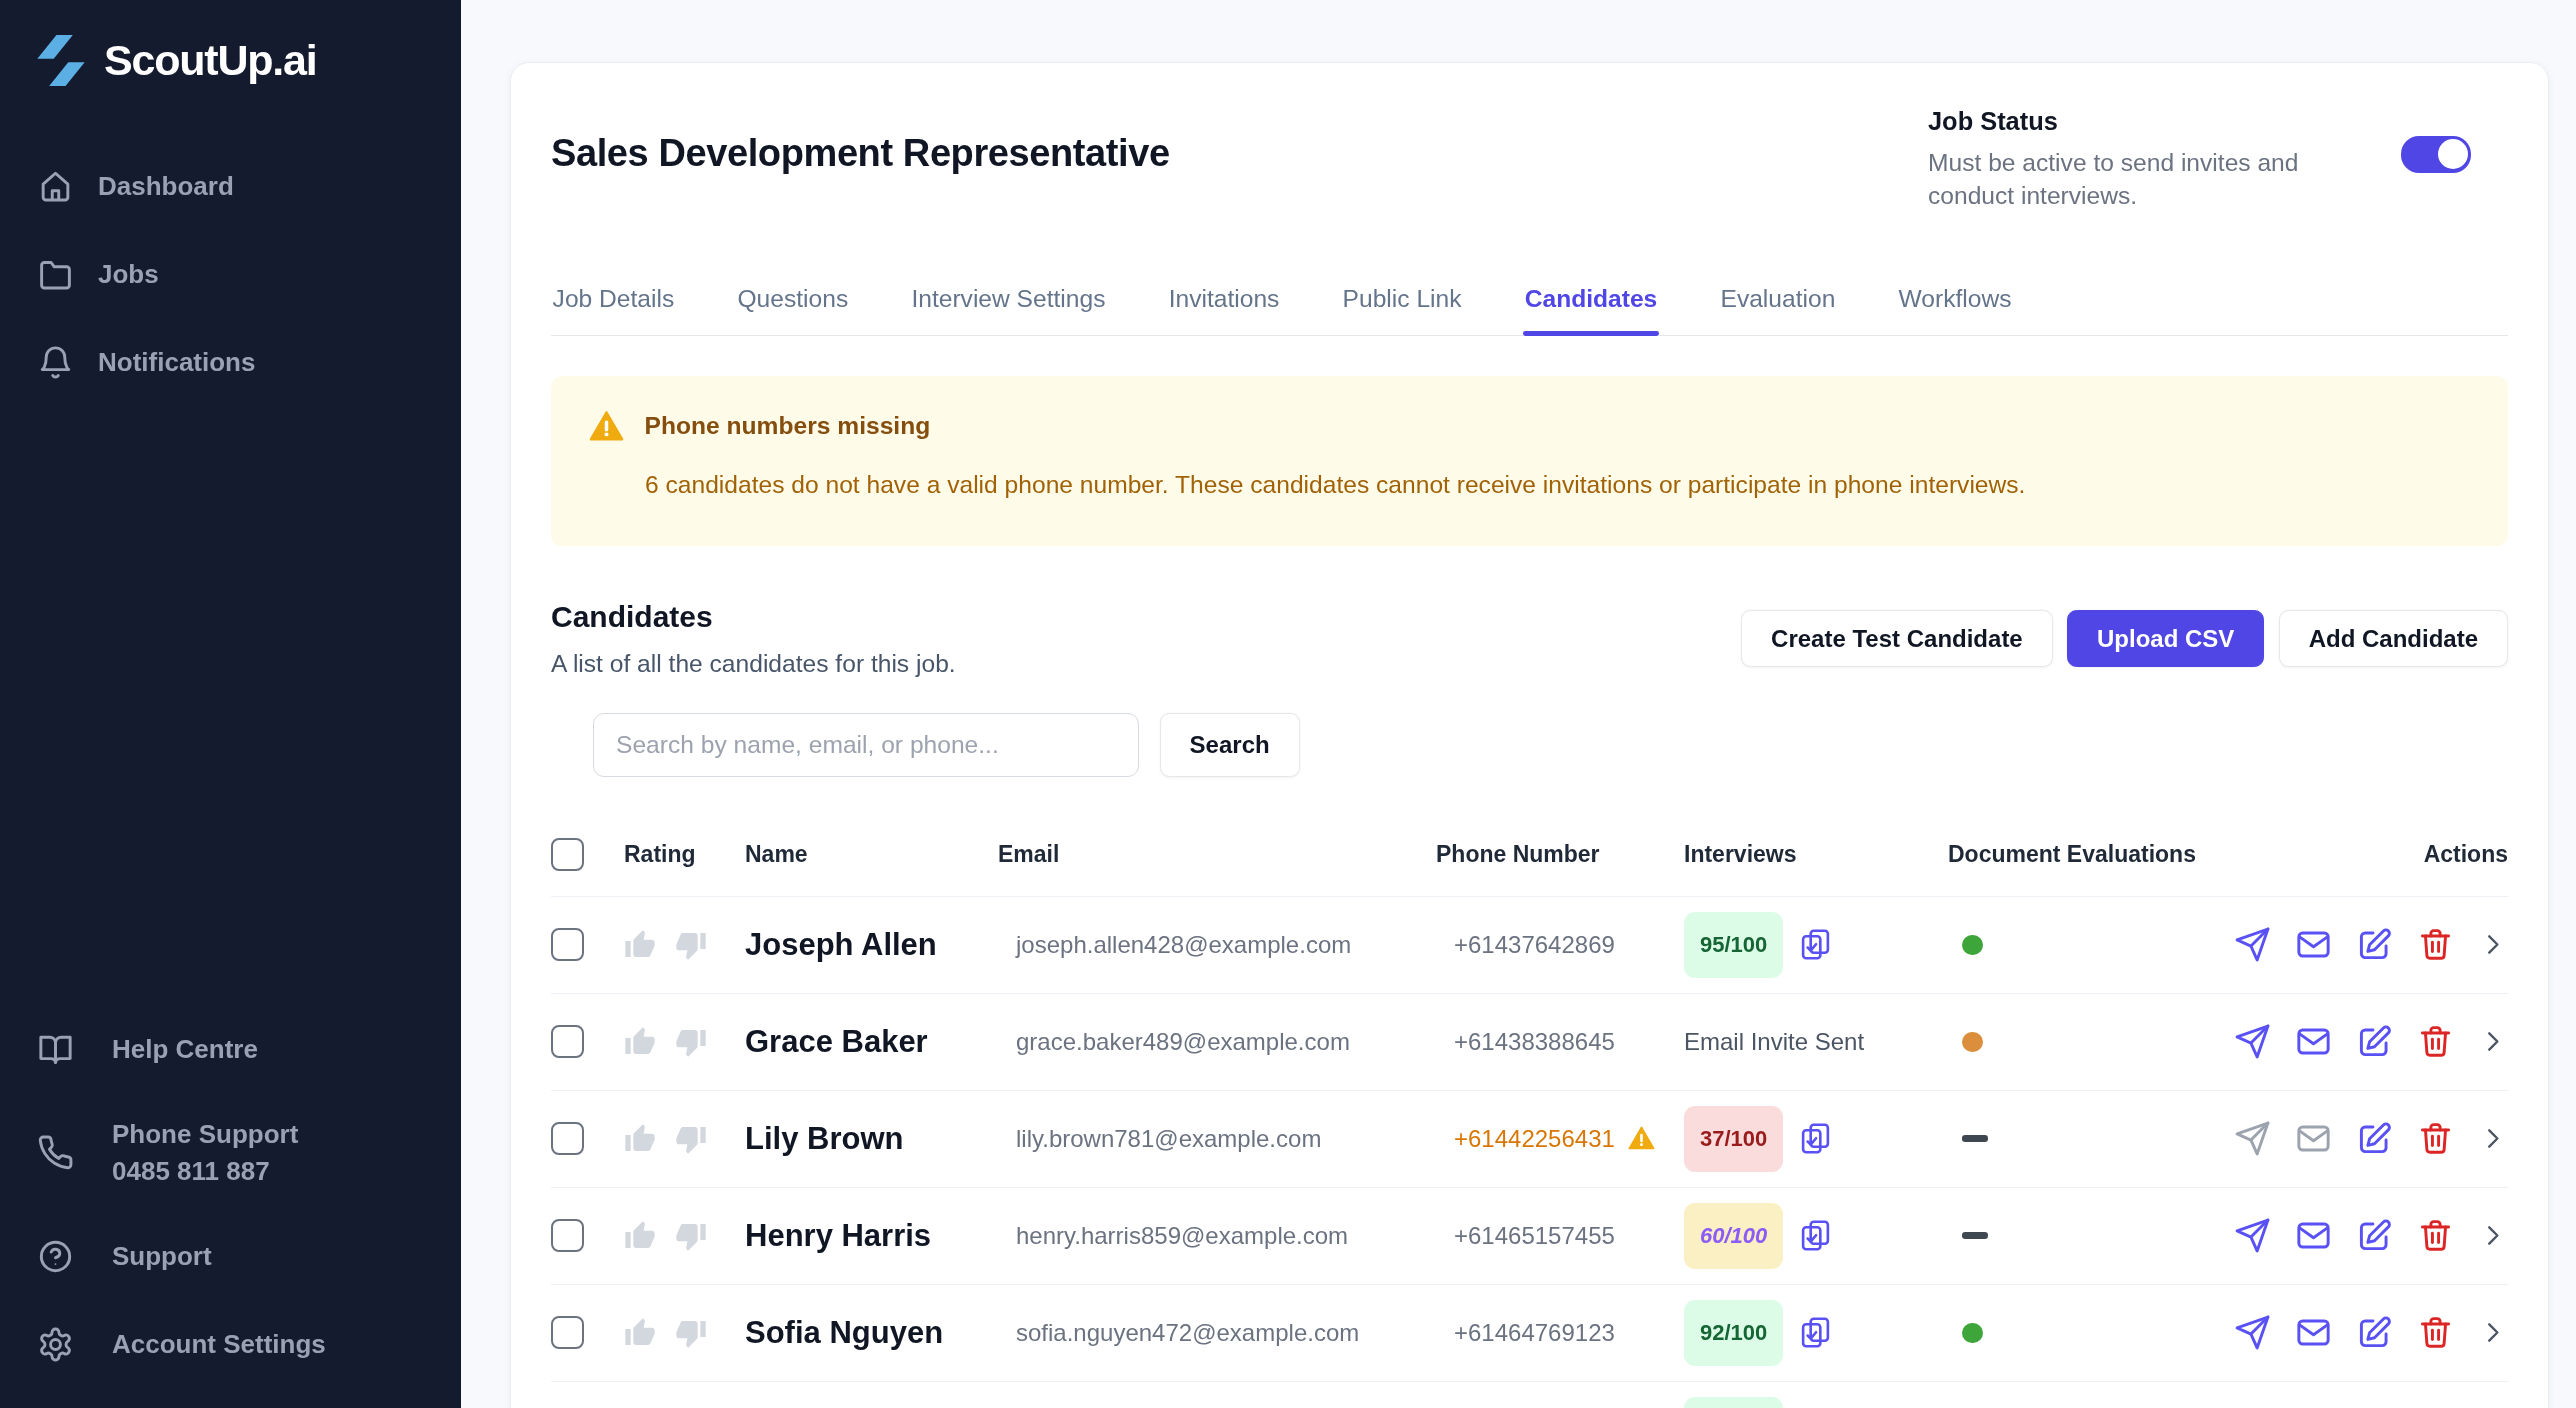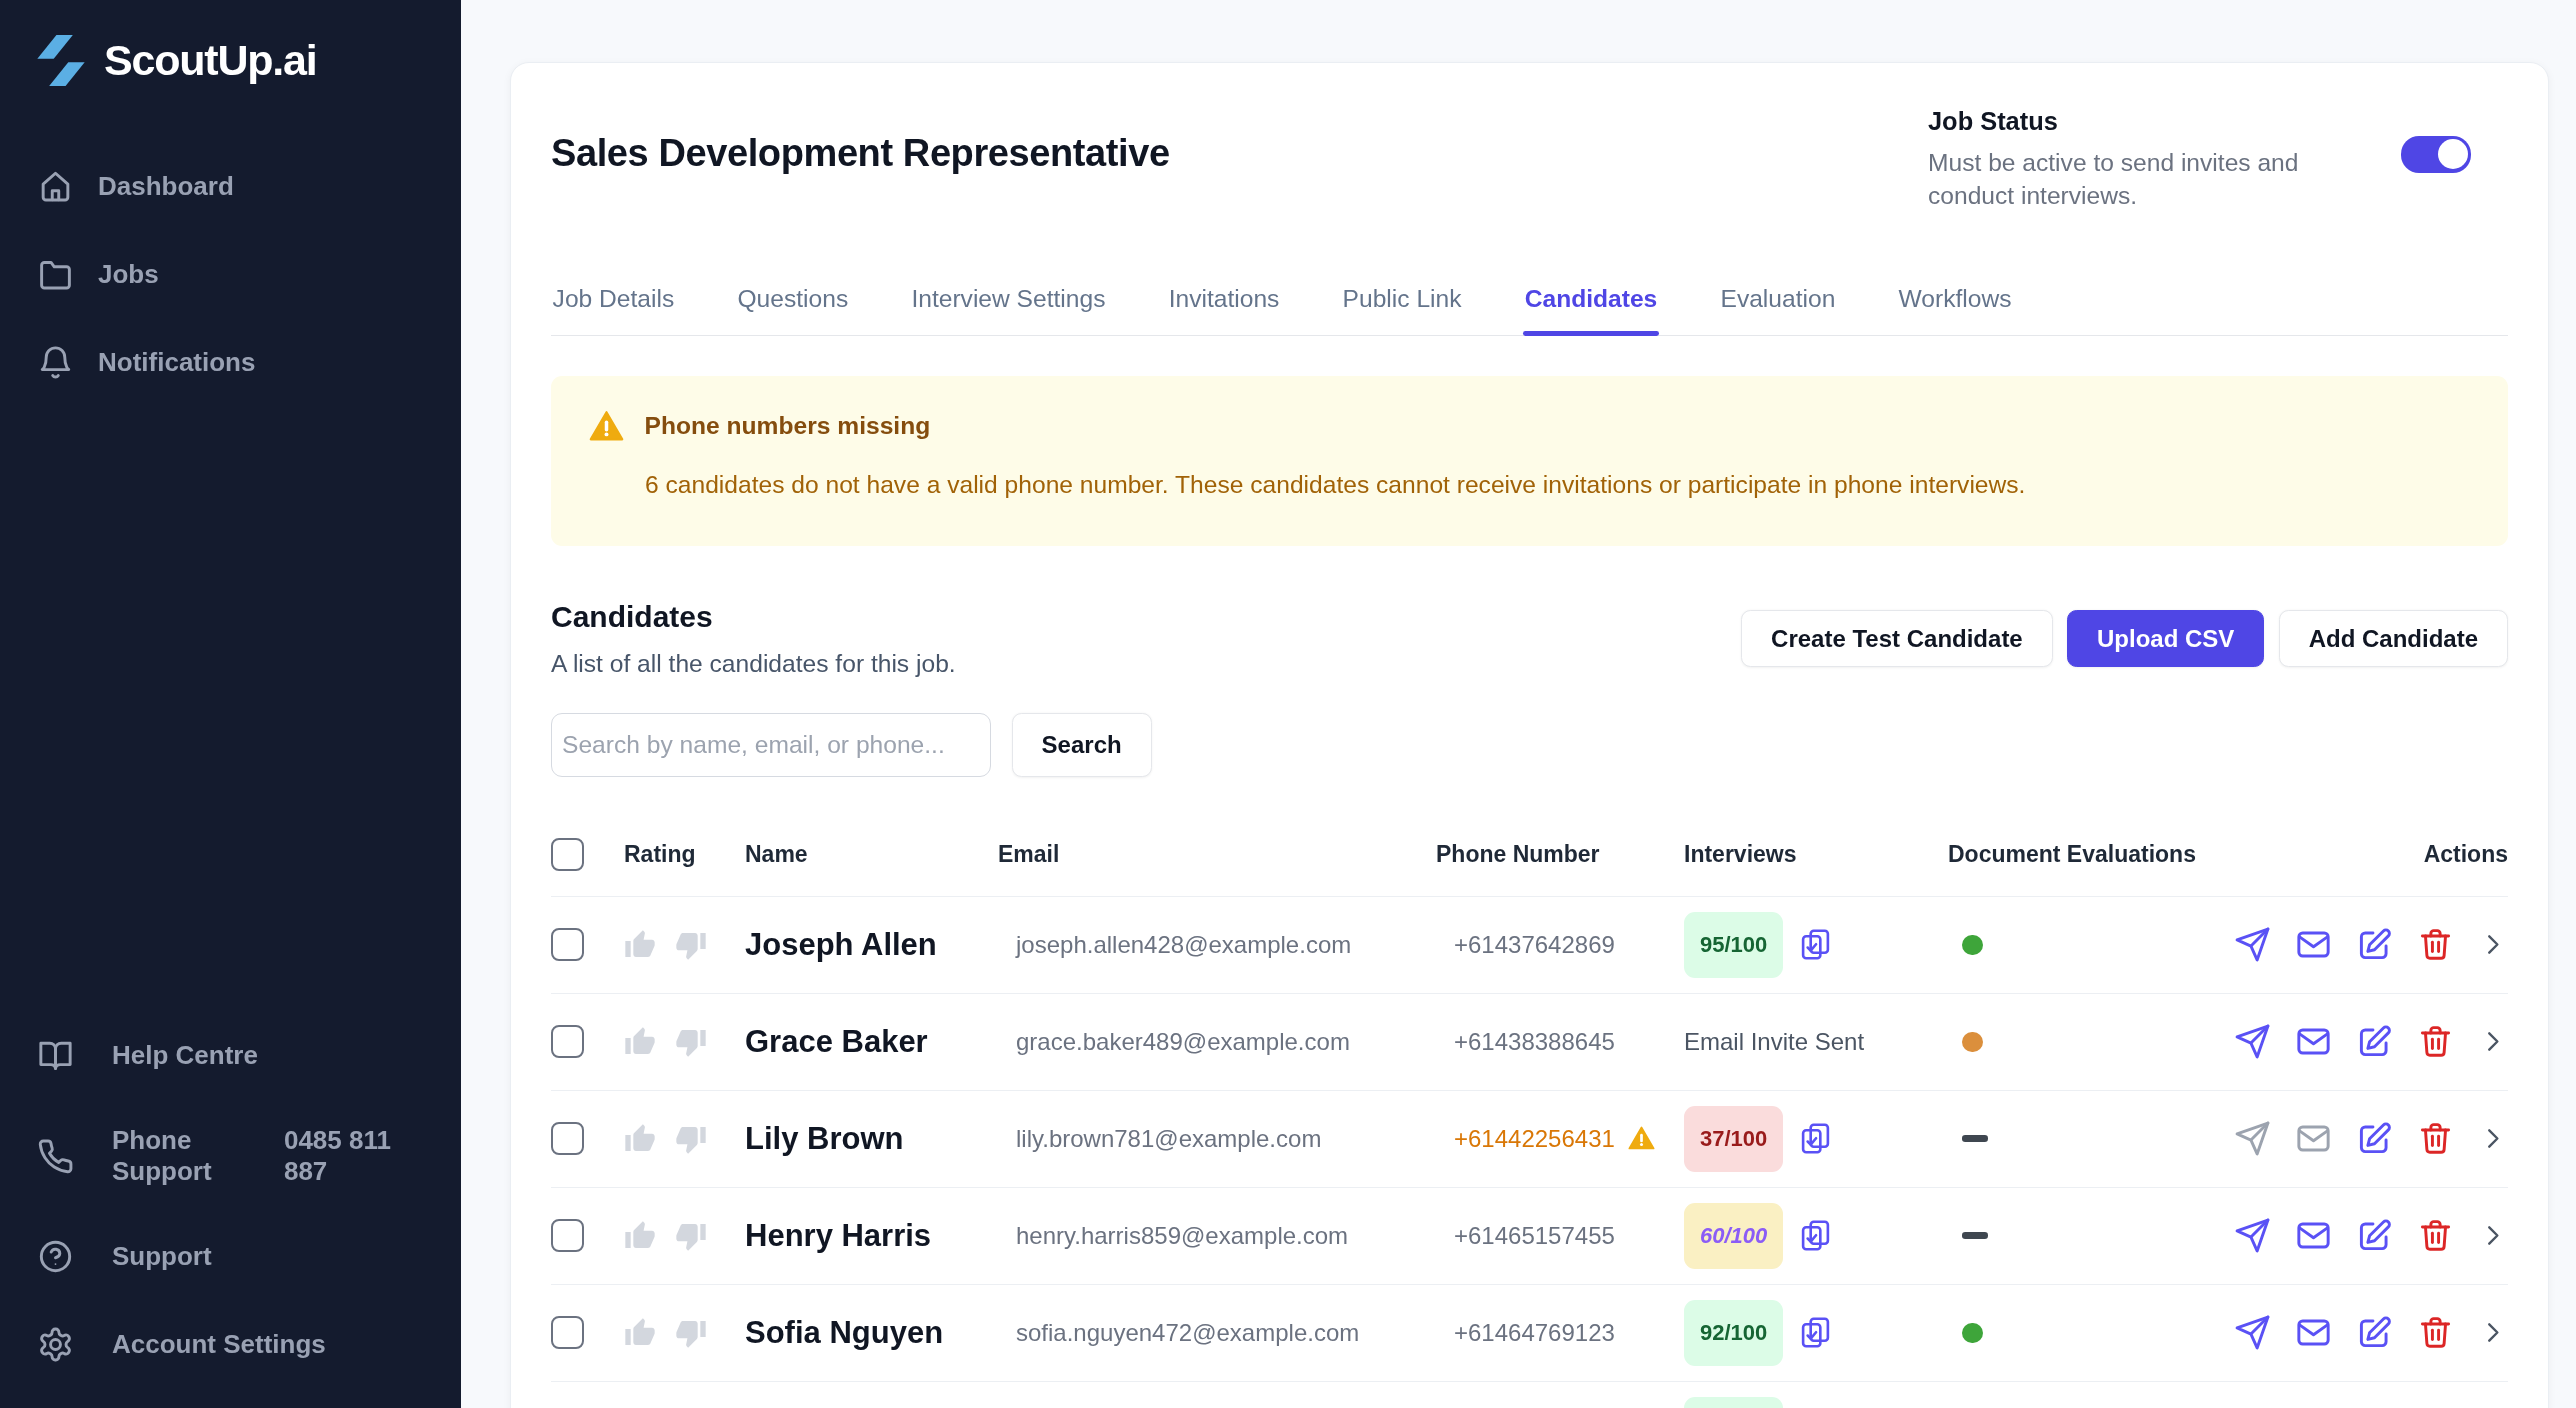--- a/index.html
+++ b/index.html
@@ -22,21 +22,21 @@
   .logo-text { color: #FFFFFF; font-size: 43px; font-weight: 700; letter-spacing: -1.2px; }
   .nav { display: flex; flex-direction: column; gap: 38px; }
   .nav-item {
     display: flex; align-items: center; gap: 24px;
     padding: 6.4px 37px; color: #99A1B3;
     font-size: 26px; font-weight: 600; cursor: pointer;
   }
   .nav-item svg { width: 37px; height: 37px; flex: 0 0 37px; color: #99A1B3; }
   .nav.footer .nav-item { gap: 38px; }
   .sidebar-spacer { flex: 1; }
-  .stack { display: flex; gap: 6.4px; }
+  .stack { display: flex; flex-direction: column; gap: 6.4px; }
   
   .main { flex: 1; padding: 62px 49px 0 49px; }
   .card {
     background: #FFFFFF; border-radius: 19px;
     border: 0.8px solid #EAEEF3;
     box-shadow: 0 2.4px 8px rgba(15,23,42,0.05);
     padding: 44px 40px 16px;
     height: 1421px;
   }
   .card-head { display: flex; justify-content: space-between; align-items: flex-start; }
@@ -71,23 +71,23 @@
     font-size: 24px; font-weight: 600; color: #101623;
     display: inline-flex; align-items: center; white-space: nowrap;
     background: #FFFFFF; border: 1.6px solid #E5E7EB;
     box-shadow: 0 0.8px 2.4px rgba(0,0,0,0.06); cursor: pointer;
     font-family: inherit;
   }
   .btn.primary { background: #4F46E5; border-color: #4F46E5; color: #FFFFFF; }
   
   .search-row { margin-top: 35px; display: flex; gap: 20.6px; }
   .search-input {
-    width: 440px; height: 64px; border: 1.6px solid #D6DAE1; border-radius: 11px;
-    padding: 0 10px; font-size: 24.6px; color: #111827; outline: none;
-    font-family: inherit; background: #FFFFFF;
+    width: 546px; height: 64px; border: 1.6px solid #D6DAE1; border-radius: 11px;
+    padding: 0 22px; font-size: 24.6px; color: #111827; outline: none;
+    font-family: inherit; background: #FFFFFF; margin-left: 42px;
   }
   .search-input::placeholder { color: #9CA3AF; }
   .btn.search { height: 64px; }
   
   .table { margin-top: 37px; }
   .trow {
     display: grid;
     grid-template-columns: 73px 121px 253px 438px 248px 264px 286px 1fr;
     align-items: center;
   }

